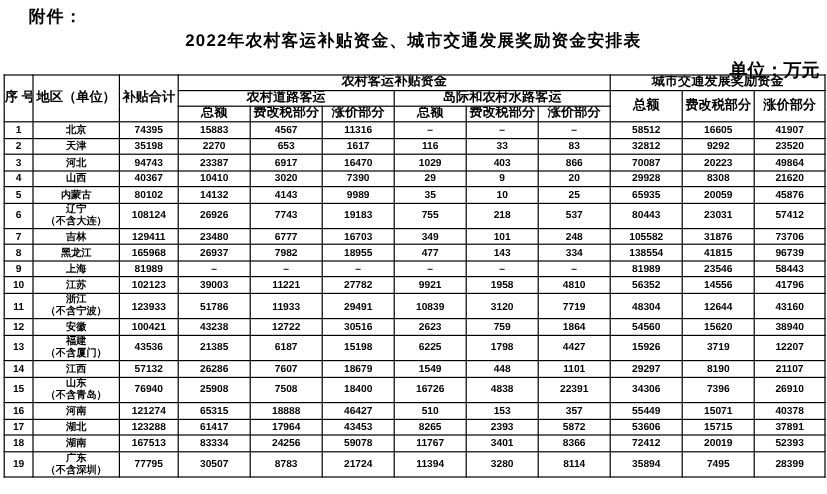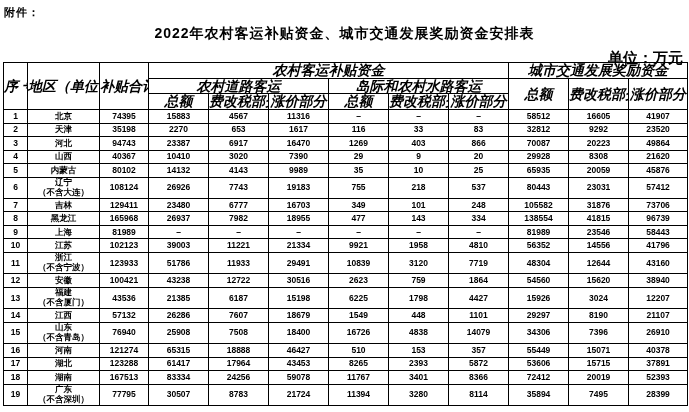--- a/index.html
+++ b/index.html
@@ -2,42 +2,42 @@
 <html><head>
 <meta charset="utf-8">
 <style>
   html,body{margin:0;padding:0;}
   body{
     width:689px;height:412px;overflow:hidden;position:relative;
     background:#ffffff;color:#000;
     font-family:"Liberation Sans","DejaVu Sans",sans-serif;
   }
   .attachment{
-    position:absolute;top:5px;left:4px;
-    font-size:11px;font-weight:bold;letter-spacing:1px;
+    position:absolute;top:5px;left:24px;
+    font-size:14px;font-weight:bold;letter-spacing:1px;
   }
   .doc-title{
     position:absolute;top:25px;left:0;width:100%;
     text-align:center;font-size:14px;font-weight:bold;letter-spacing:1px;
   }
   .unit-note{
     position:absolute;top:49px;right:6px;
     font-size:15px;font-weight:bold;
   }
   table.subsidy{
     position:absolute;top:62px;left:3px;width:684px;
     border-collapse:collapse;table-layout:fixed;
   }
   table.subsidy th, table.subsidy td{
     border:1px solid #000;
     text-align:center;vertical-align:middle;
     font-weight:bold;padding:0;
     overflow:hidden;white-space:nowrap;
   }
-  table.subsidy th{font-size:14px;height:12px;line-height:1.05;font-style:italic;}
+  table.subsidy th{font-size:11px;height:12px;line-height:1.05;}
   table.subsidy td{font-size:8.5px;height:12.5px;line-height:1.05;}
   .seq-head{line-height:1.15;white-space:normal;}
   .rg{display:block;line-height:1.2;white-space:nowrap;font-family:Liberation Mono, monospace;}
 </style>
 </head>
 <body>
 
 <div class="attachment">附件：</div>
 <div class="doc-title">2022年农村客运补贴资金、城市交通发展奖励资金安排表</div>
 <div class="unit-note">单位：万元</div>
@@ -110,21 +110,21 @@
         <td>9292</td>
         <td>23520</td>
       </tr>
       <tr>
         <td>3</td>
         <td>河北</td>
         <td>94743</td>
         <td>23387</td>
         <td>6917</td>
         <td>16470</td>
-        <td>1269</td>
+        <td>1029</td>
         <td>403</td>
         <td>866</td>
         <td>70087</td>
         <td>20223</td>
         <td>49864</td>
       </tr>
       <tr>
         <td>4</td>
         <td>山西</td>
         <td>40367</td>
@@ -210,21 +210,21 @@
         <td>81989</td>
         <td>23546</td>
         <td>58443</td>
       </tr>
       <tr>
         <td>10</td>
         <td>江苏</td>
         <td>102123</td>
         <td>39003</td>
         <td>11221</td>
-        <td>21334</td>
+        <td>27782</td>
         <td>9921</td>
         <td>1958</td>
         <td>4810</td>
         <td>56352</td>
         <td>14556</td>
         <td>41796</td>
       </tr>
       <tr>
         <td>11</td>
         <td>
@@ -263,21 +263,21 @@
           <span class="rg">（不含厦门）</span>
         </td>
         <td>43536</td>
         <td>21385</td>
         <td>6187</td>
         <td>15198</td>
         <td>6225</td>
         <td>1798</td>
         <td>4427</td>
         <td>15926</td>
-        <td>3024</td>
+        <td>3719</td>
         <td>12207</td>
       </tr>
       <tr>
         <td>14</td>
         <td>江西</td>
         <td>57132</td>
         <td>26286</td>
         <td>7607</td>
         <td>18679</td>
         <td>1549</td>
@@ -292,21 +292,21 @@
         <td>
           <span class="rg">山东</span>
           <span class="rg">（不含青岛）</span>
         </td>
         <td>76940</td>
         <td>25908</td>
         <td>7508</td>
         <td>18400</td>
         <td>16726</td>
         <td>4838</td>
-        <td>14079</td>
+        <td>22391</td>
         <td>34306</td>
         <td>7396</td>
         <td>26910</td>
       </tr>
       <tr>
         <td>16</td>
         <td>河南</td>
         <td>121274</td>
         <td>65315</td>
         <td>18888</td>

